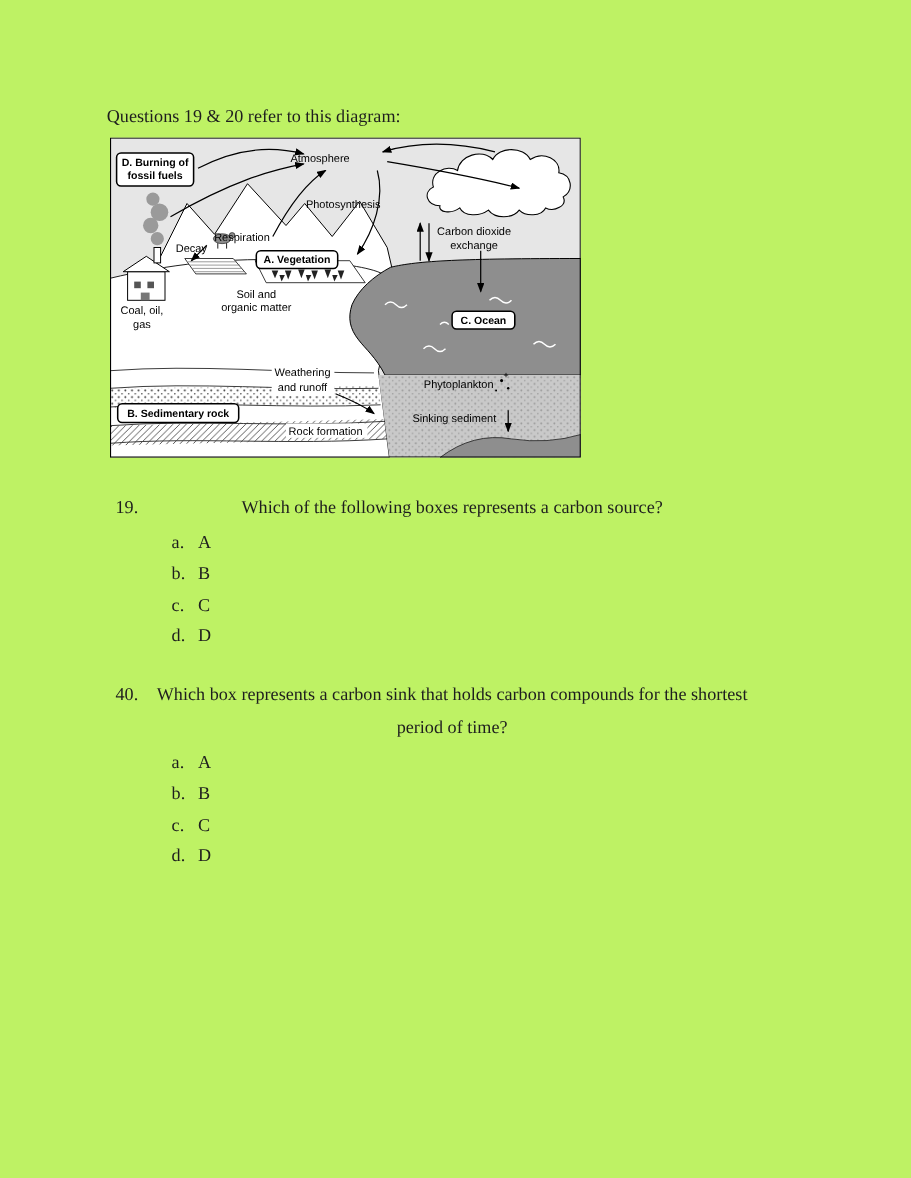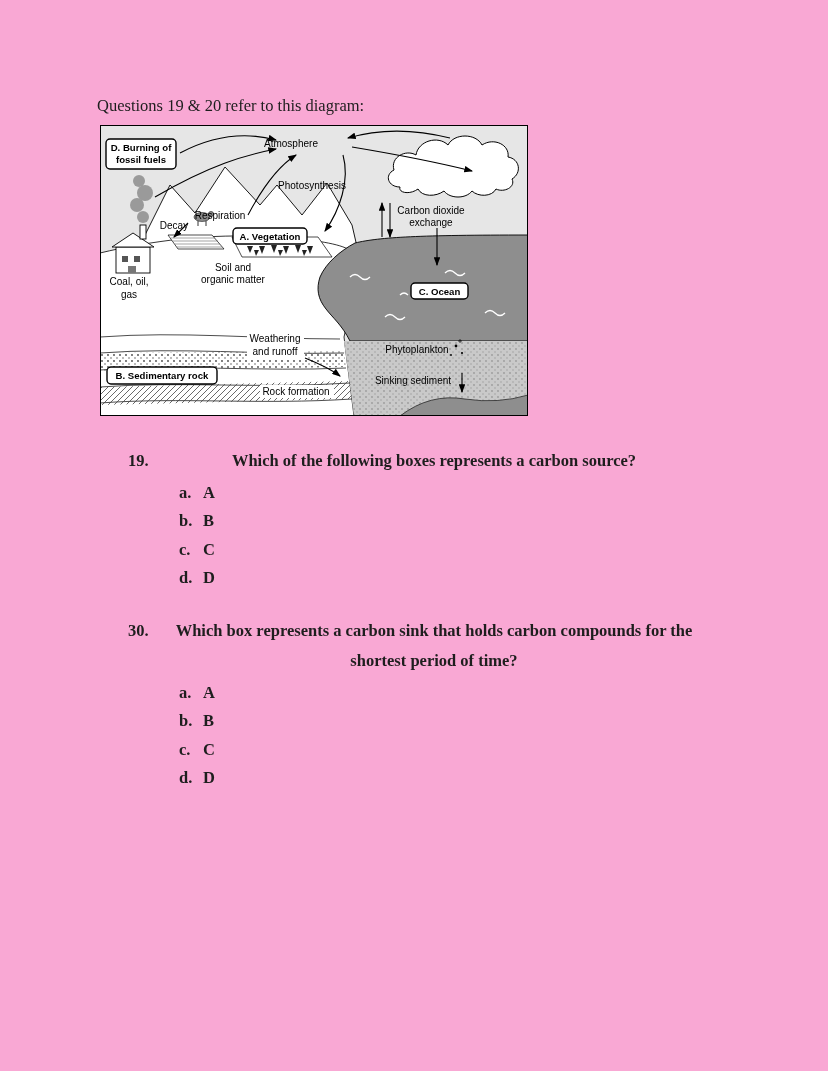--- a/index.html
+++ b/index.html
@@ -1,23 +1,23 @@
 <!DOCTYPE html>
 <html><head>
 <meta charset="utf-8">
 <style>
   html,body{margin:0;padding:0;background:#ffffff;}
-  .page{position:relative;width:828px;height:1071px;background:#f9a8d4;margin:0 auto;
+  .page{position:relative;width:828px;height:1071px;background:#bef264;margin:0 auto;
         font-family:"Liberation Serif", serif;color:#1e1e1e;overflow:hidden;}
   .intro{position:absolute;left:97px;top:96px;font-size:16.5px;margin:0;}
   .diagram-wrap{position:absolute;left:100px;top:125px;width:428px;height:333px;}
   svg text{font-family:"Liberation Sans", sans-serif;font-size:10px;fill:#000;}
   svg text.boxlbl{font-weight:bold;font-size:9.6px;}
 
-  .question{position:absolute;left:128px;width:600px;font-weight:bold;}
+  .question{position:absolute;left:105px;width:600px;}
   #q19{top:446px;}
   #q20{top:616px;}
   .q-line{display:flex;line-height:30px;font-size:16.5px;}
   .q-num{flex:0 0 26px;}
   .q-text{flex:1;max-width:560px;text-align:center;}
   .options{list-style:none;margin:3px 0 0 0;padding:0 0 0 51px;}
   .options li{display:flex;line-height:28.3px;font-size:16.5px;}
   .opt-letter{flex:0 0 24px;}
 </style>
 </head>
@@ -200,21 +200,21 @@
       </li>
       <li>
         <span class="opt-letter">d.</span>
         <span class="opt-label">D</span>
       </li>
     </ul>
   </div>
 
   <div class="question" id="q20">
     <div class="q-line">
-      <span class="q-num">30.</span>
+      <span class="q-num">40.</span>
       <span class="q-text">Which box represents a carbon sink that holds carbon compounds for the shortest period of time?</span>
     </div>
     <ul class="options">
       <li>
         <span class="opt-letter">a.</span>
         <span class="opt-label">A</span>
       </li>
       <li>
         <span class="opt-letter">b.</span>
         <span class="opt-label">B</span>

